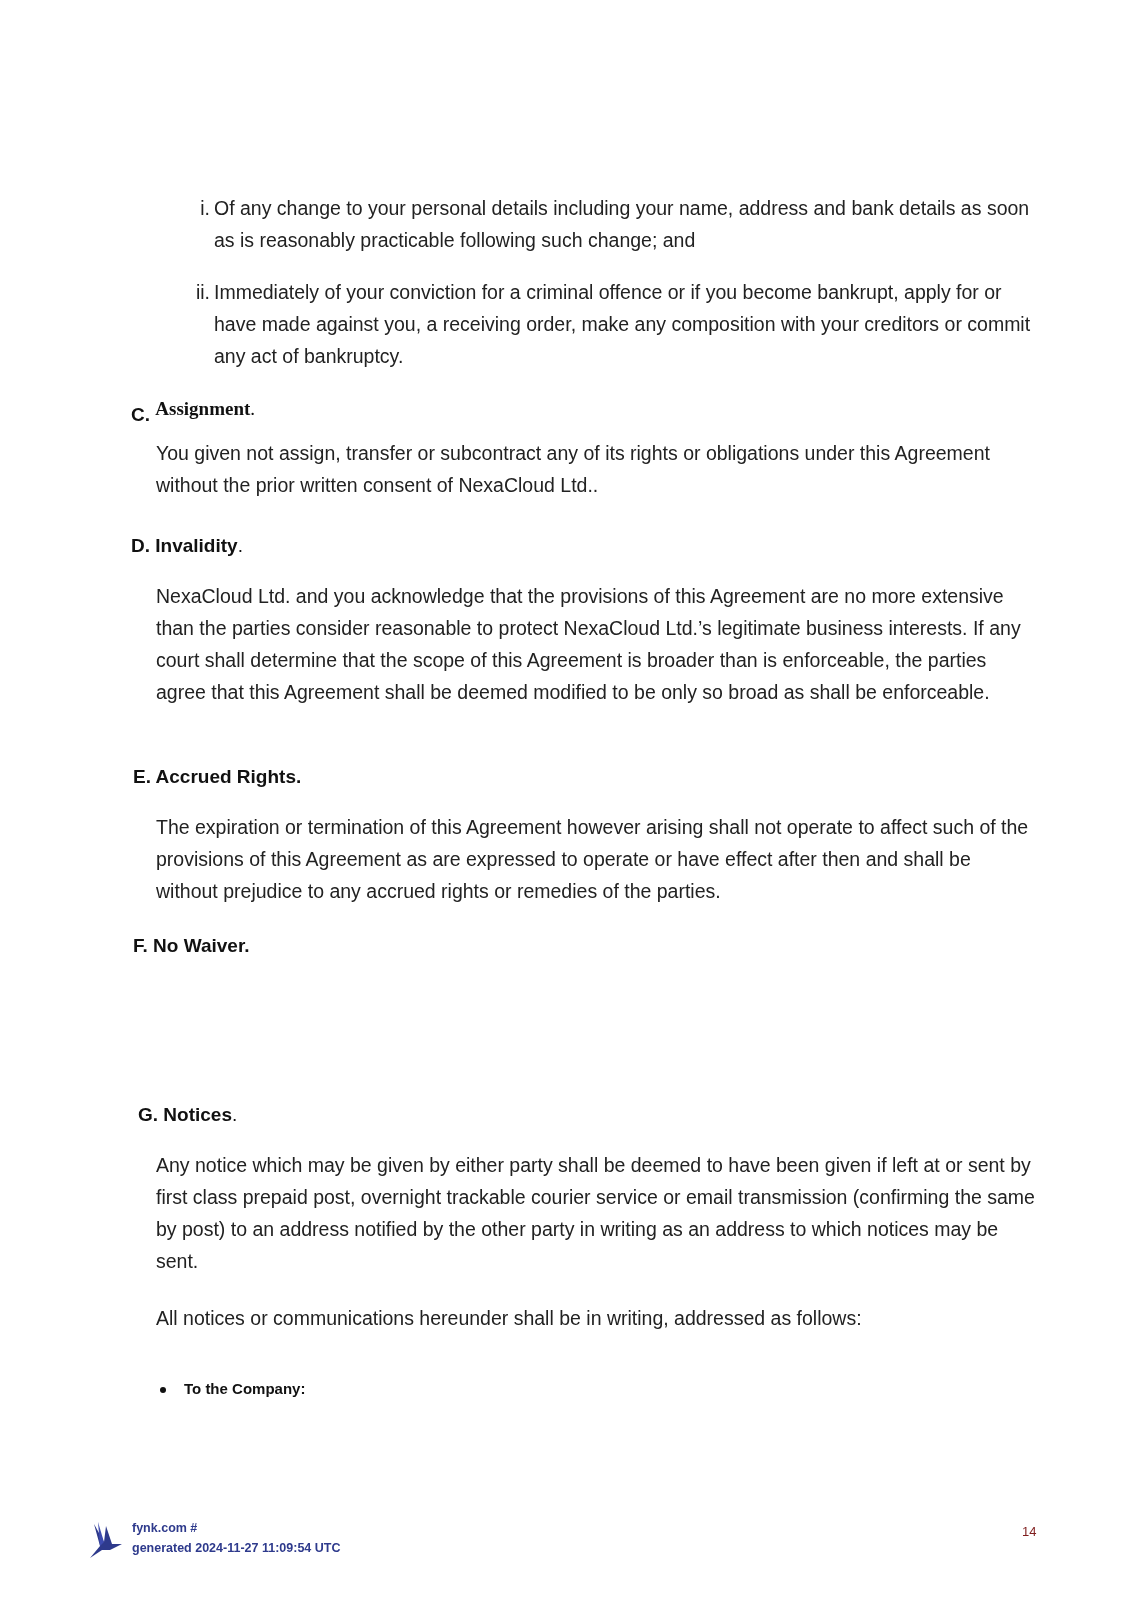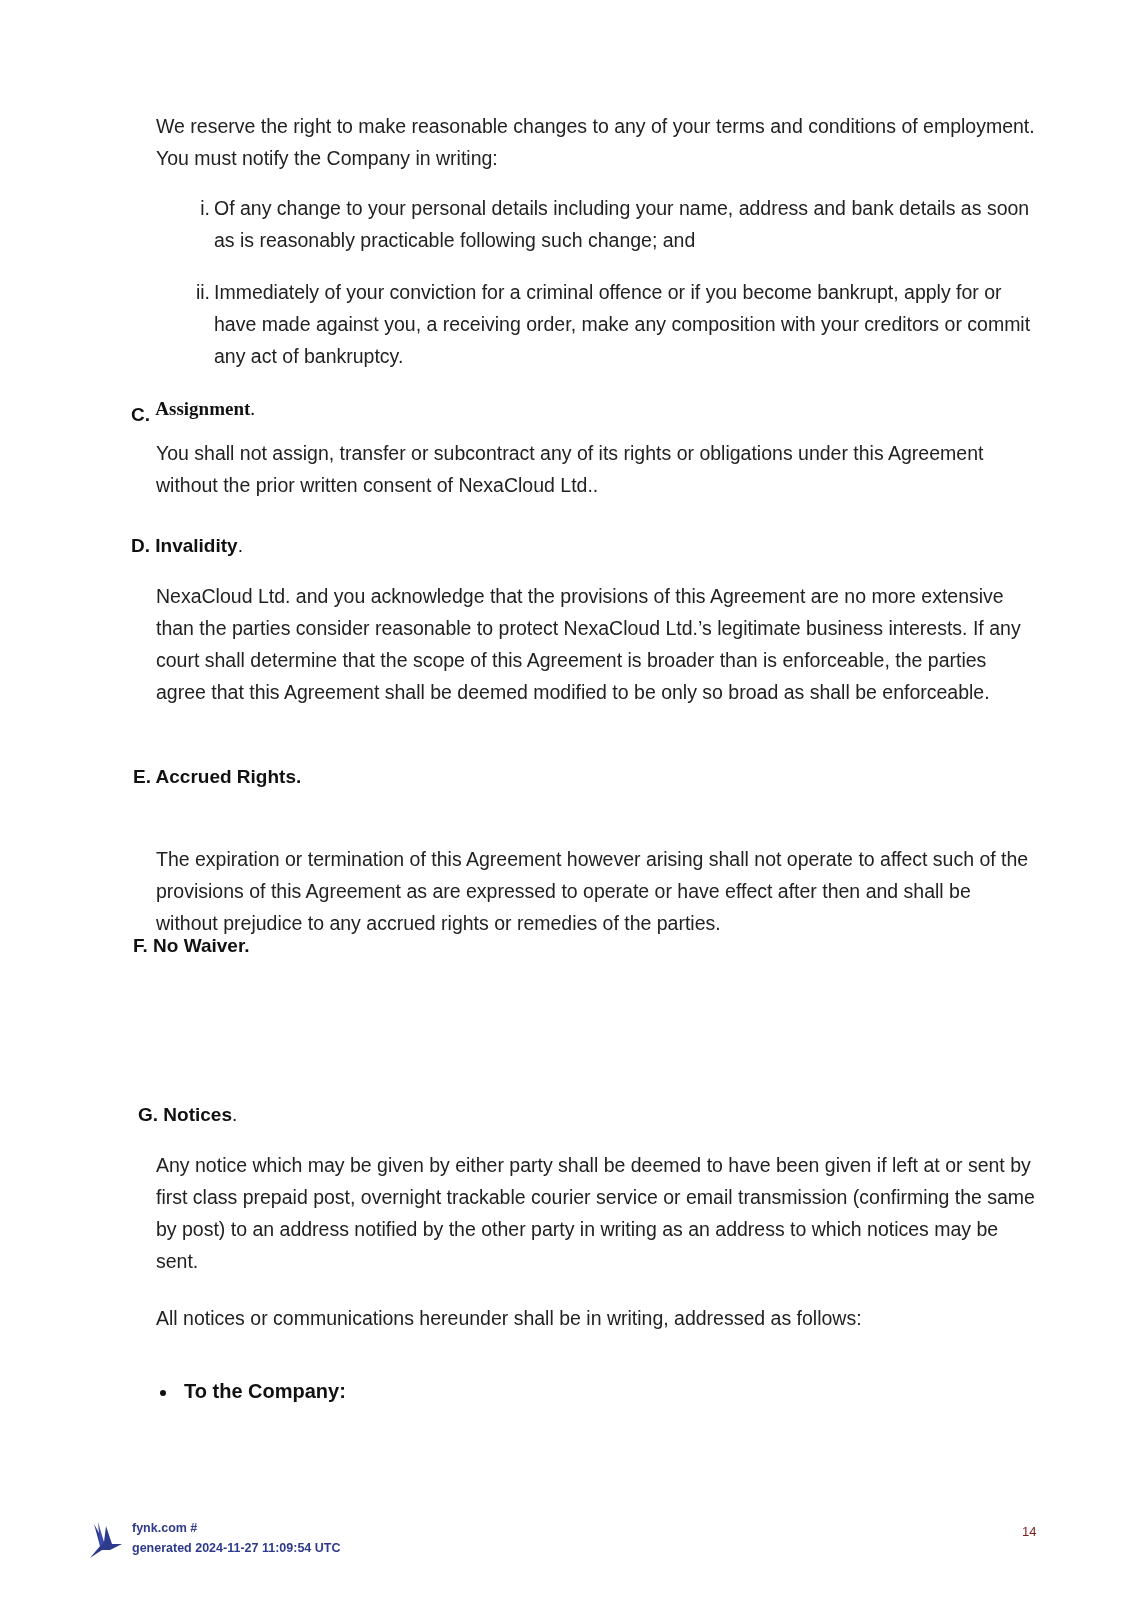--- a/index.html
+++ b/index.html
@@ -5,59 +5,58 @@
   html, body { margin: 0; padding: 0; background: #ffffff; }
   body { width: 1131px; height: 1600px; position: relative; overflow: hidden;
          font-family: "Liberation Sans", sans-serif; color: #1a1a1a; }
   .page { position: absolute; left: 0; top: 0; width: 1131px; height: 1600px; }
   .heading { position: absolute; font-weight: bold; font-size: 19px; color: #111; }
   .para { position: absolute; left: 156px; width: 880px; font-size: 19.5px; line-height: 32px; color: #222; }
   .li { position: absolute; font-size: 19.5px; line-height: 32px; color: #222; }
   .li .num { position: absolute; text-align: right; width: 40px; }
   .li .txt { position: absolute; left: 44px; width: 820px; }
   .serif-title { font-family: "Liberation Serif", serif; font-weight: bold; font-size: 19px; text-align: right; }
-  .bullet { position: absolute; left: 160px; top: 1380px; font-size: 20px; font-weight: bold; color: #111; }
+  .bullet { position: absolute; left: 160px; top: 1380px; font-size: 15px; font-weight: bold; color: #111; }
   .bullet .dot { display: inline-block; width: 6px; height: 6px; border-radius: 50%; background: #111; margin-right: 18px; vertical-align: middle; }
   .footer-logo { position: absolute; left: 88px; top: 1520px; width: 36px; height: 40px; }
   .footer-text { position: absolute; left: 132px; top: 1518px; font-size: 12.5px; font-weight: bold; color: #2e3a8c; line-height: 20px; }
   .page-num { position: absolute; left: 1022px; top: 1524px; font-size: 13px; color: #7f1d1d; }
 </style>
 </head>
 <body>
 
 <div class="page">
 
-  <div class="para" style="top:110px;">We reserve the right to make reasonable changes to any of your terms and conditions of employment. You must notify the Company in writing:</div>
 
   <div class="li" style="left:170px; top:192px;">
     <span class="num">i.</span>
     <span class="txt">Of any change to your personal details including your name, address and bank details as soon as is reasonably practicable following such change; and</span>
   </div>
   <div class="li" style="left:170px; top:276px;">
     <span class="num">ii.</span>
     <span class="txt">Immediately of your conviction for a criminal offence or if you become bankrupt, apply for or have made against you, a receiving order, make any composition with your creditors or commit any act of bankruptcy.</span>
   </div>
 
   <div class="heading" style="left:131px; top:398px;">
     <span style="position:relative; top:6px;">C.</span>
     <span class="serif-title">Assignment</span><span style="font-weight:normal;font-family:'Liberation Serif',serif;">.</span>
   </div>
-  <div class="para" style="top:437px;">You shall not assign, transfer or subcontract any of its rights or obligations under this Agreement without the prior written consent of NexaCloud Ltd..</div>
+  <div class="para" style="top:437px;">You given not assign, transfer or subcontract any of its rights or obligations under this Agreement without the prior written consent of NexaCloud Ltd..</div>
 
   <div class="heading" style="left:131px; top:535px;">
     <span>D.</span>
     <span>Invalidity</span><span style="font-weight:normal;">.</span>
   </div>
   <div class="para" style="top:580px;">NexaCloud Ltd. and you acknowledge that the provisions of this Agreement are no more extensive than the parties consider reasonable to protect NexaCloud Ltd.’s legitimate business interests. If any court shall determine that the scope of this Agreement is broader than is enforceable, the parties agree that this Agreement shall be deemed modified to be only so broad as shall be enforceable.</div>
 
   <div class="heading" style="left:133px; top:766px;">
     <span>E.</span>
     <span>Accrued Rights.</span>
   </div>
-  <div class="para" style="top:811px;margin-top:32px;">The expiration or termination of this Agreement however arising shall not operate to affect such of the provisions of this Agreement as are expressed to operate or have effect after then and shall be without prejudice to any accrued rights or remedies of the parties.</div>
+  <div class="para" style="top:811px;">The expiration or termination of this Agreement however arising shall not operate to affect such of the provisions of this Agreement as are expressed to operate or have effect after then and shall be without prejudice to any accrued rights or remedies of the parties.</div>
 
   <div class="heading" style="left:133px; top:935px;">
     <span>F.</span>
     <span>No Waiver.</span>
   </div>
 
   <div class="heading" style="left:114px; top:1104px;margin-left:24px;">
     <span>G.</span>
     <span>Notices</span><span style="font-weight:normal;">.</span>
   </div>

